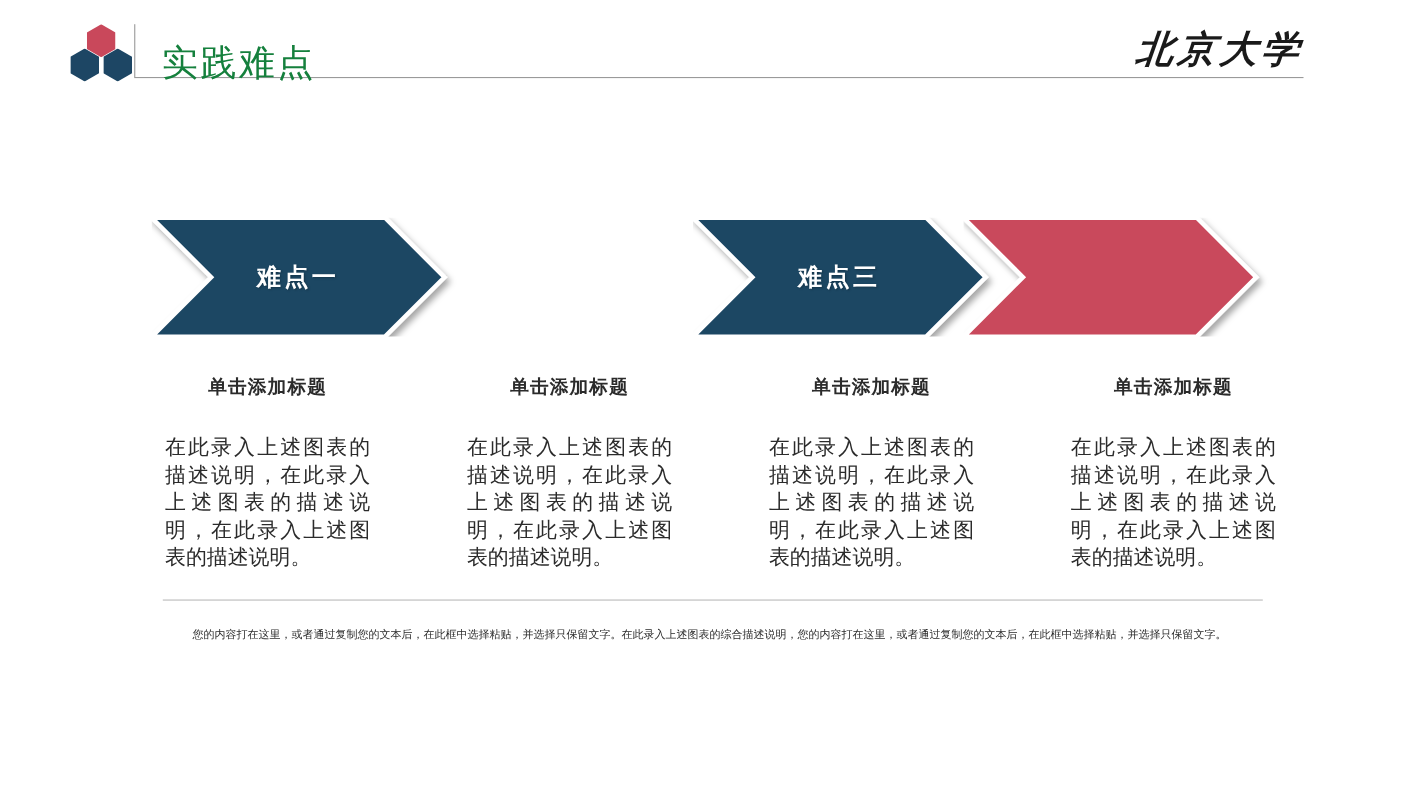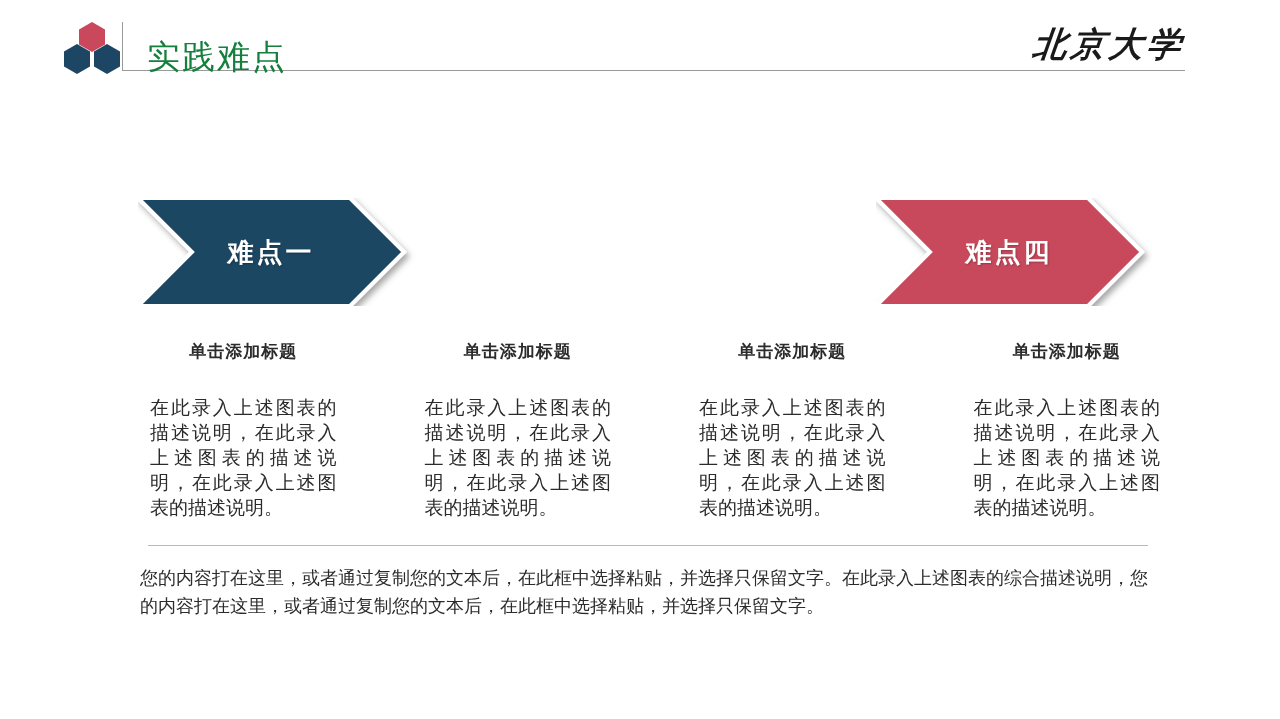--- a/index.html
+++ b/index.html
@@ -98,21 +98,21 @@
   .chev svg { display: block; }
   .chev-label {
     position: absolute;
     top: 0;
     left: 0;
     width: 266px;
     height: 108px;
     display: flex;
     align-items: center;
     justify-content: center;
-    font-size: 26px;
+    font-size: 22px;
     font-weight: bold;
     color: #ffffff;
     letter-spacing: 3px;
     text-shadow: 1px 1px 2px rgba(0,0,0,0.25);
     pointer-events: none;
   }
 
   
   .columns {
     position: absolute;
@@ -150,22 +150,23 @@
     top: 545px;
     width: 1000px;
     height: 1px;
     background: #b9b9b9;
   }
   .footer-text {
     position: absolute;
     left: 140px;
     top: 564px;
     width: 1010px;
+    text-align: center;
     font-family: "Liberation Serif", serif;
-    font-size: 18px;
+    font-size: 10px;
     line-height: 28px;
     color: #2b2b2b;
   }
 </style>
 </head>
 <body>
 
 <div class="header">
 
   <div class="logo-mark">
@@ -202,31 +203,41 @@
         <filter id="sh1" x="-20%" y="-20%" width="150%" height="160%">
           <feDropShadow dx="3" dy="4" stdDeviation="3" flood-color="#000000" flood-opacity="0.35"></feDropShadow>
         </filter>
       </defs>
       <polygon filter="url(#sh1)" points="0,0 212,0 266,54 212,108 0,108 54,54" fill="#1d4664" stroke="#ffffff" stroke-width="4"></polygon>
     </svg>
     <div class="chev-label">难点一</div>
   </div>
 
 
+  <div class="chev" style="left:492px;">
+    <svg width="296" height="108" viewBox="0 0 296 108">
+      <defs>
+        <filter id="sh3" x="-20%" y="-20%" width="150%" height="160%">
+          <feDropShadow dx="3" dy="4" stdDeviation="3" flood-color="#000000" flood-opacity="0.35"></feDropShadow>
+        </filter>
+      </defs>
+      <polygon filter="url(#sh3)" points="0,0 212,0 266,54 212,108 0,108 54,54" fill="#1d4664" stroke="#ffffff" stroke-width="4"></polygon>
+    </svg>
+    <div class="chev-label">难点三</div>
+  </div>
 
   <div class="chev" style="left:738px;">
     <svg width="296" height="108" viewBox="0 0 296 108">
       <defs>
         <filter id="sh4" x="-20%" y="-20%" width="150%" height="160%">
           <feDropShadow dx="3" dy="4" stdDeviation="3" flood-color="#000000" flood-opacity="0.35"></feDropShadow>
         </filter>
       </defs>
       <polygon filter="url(#sh4)" points="0,0 212,0 266,54 212,108 0,108 54,54" fill="#c9485b" stroke="#ffffff" stroke-width="4"></polygon>
     </svg>
-    <div class="chev-label">难点四</div>
   </div>
 </div>
 
 <div class="columns">
 
   <div class="col">
     <div class="col-title">单击添加标题</div>
     <div class="col-body">在此录入上述图表的描述说明，在此录入上述图表的描述说明，在此录入上述图表的描述说明。</div>
   </div>
 

